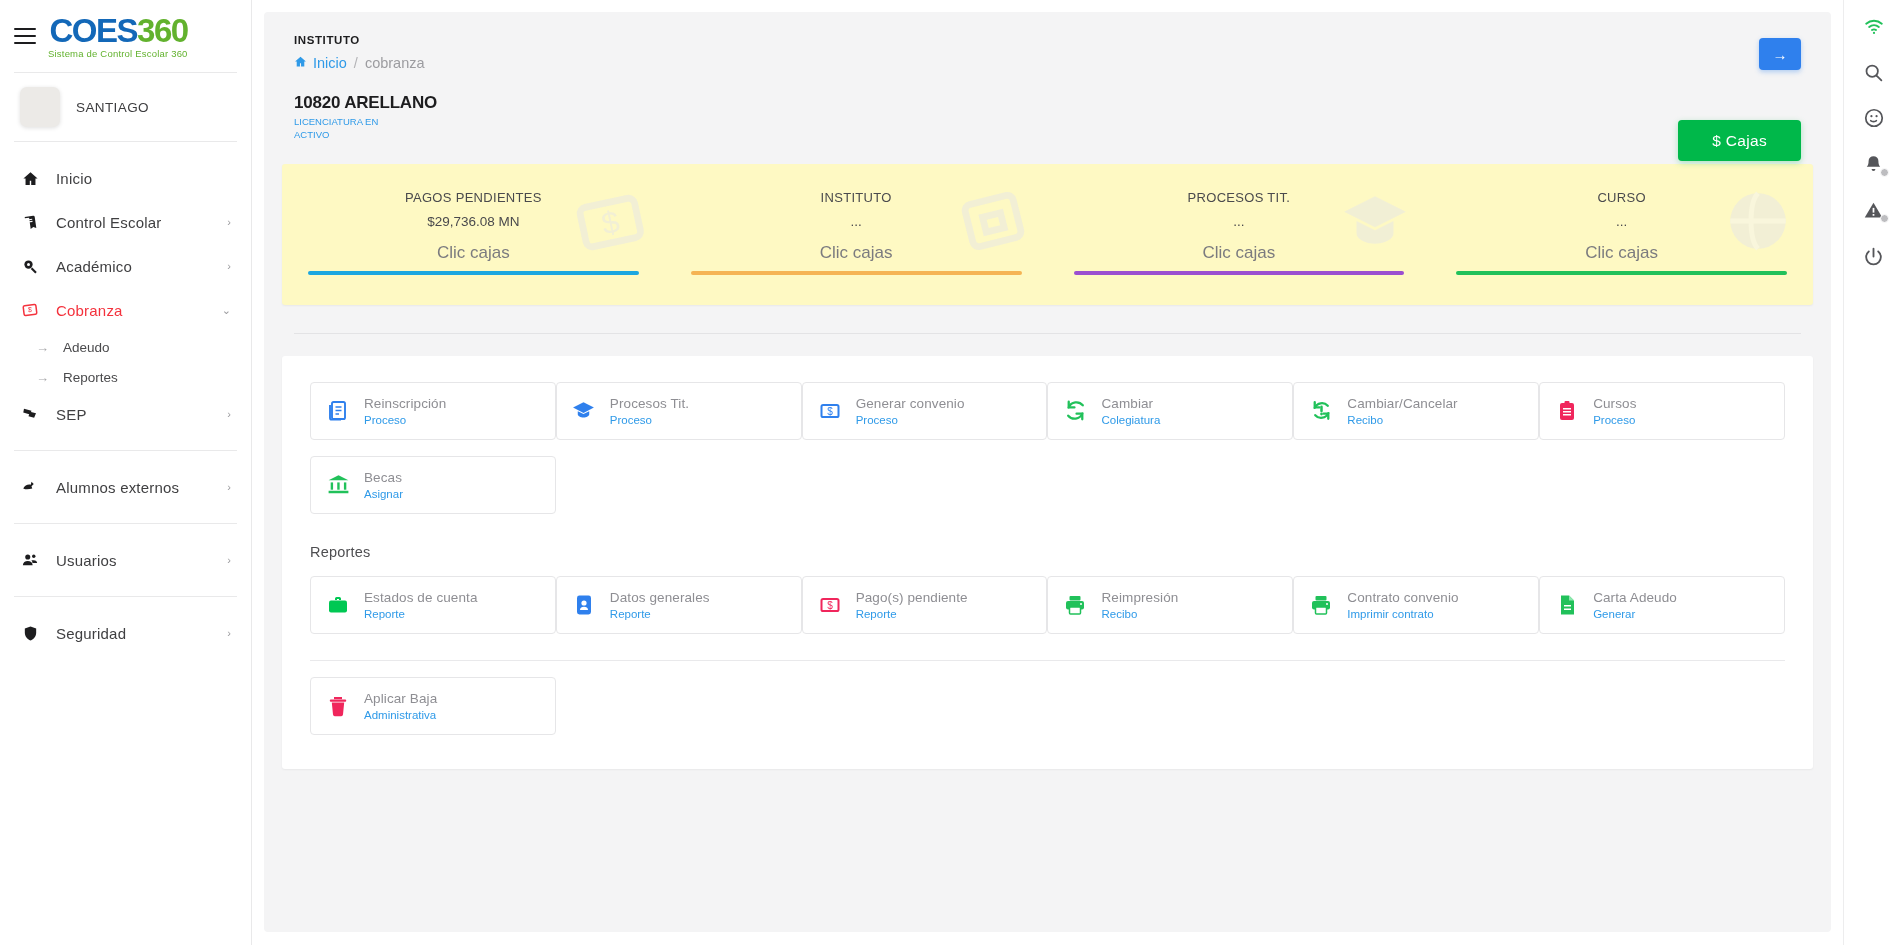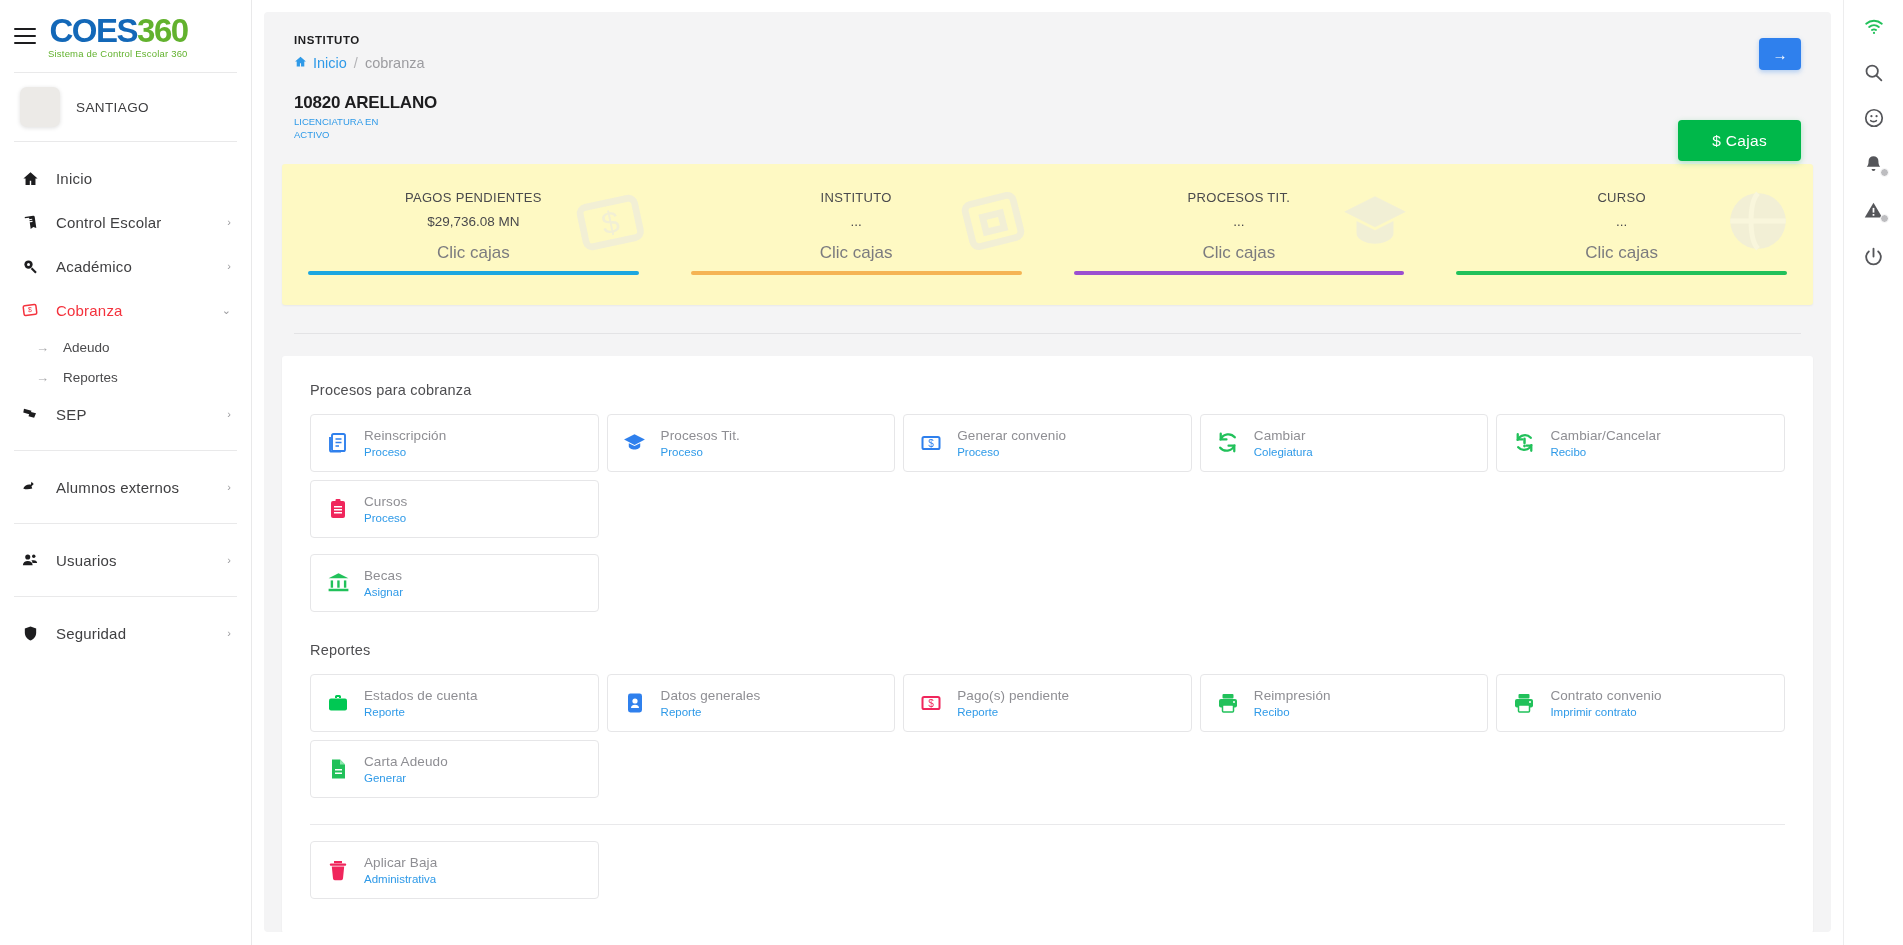--- a/index.html
+++ b/index.html
@@ -91,21 +91,21 @@
   }
 
   .thin-div { height: 1px; background: #e3e3e5; margin: 28px 30px 0 30px; }
 
   
   .panel {
     background: #fff; margin: 22px 18px 0 18px; border-radius: 3px;
     padding: 26px 28px 34px 28px; box-shadow: 0 1px 2px rgba(0,0,0,.05);
   }
   .sec-title { font-size: 14.5px; color: #4e4e51; letter-spacing: .2px; margin-bottom: 16px; }
-  .grid { display: grid; grid-template-columns: repeat(5, 1fr); gap: 8px; }
+  .grid { display: grid; grid-template-columns: repeat(6, 1fr); gap: 0; }
   .tile {
     border: 1px solid #e6e6e8; border-radius: 4px; background: #fff;
     height: 58px; display: flex; align-items: center; gap: 13px;
     padding: 0 14px; cursor: pointer;
   }
   .tile .tic { width: 26px; height: 26px; flex: 0 0 26px; display: flex; align-items: center; justify-content: center; }
   .tile .ttx { display: flex; flex-direction: column; gap: 3px; min-width: 0; }
   .tile .t1 { font-size: 13.5px; color: #8e8e93; white-space: nowrap; letter-spacing: .1px; }
   .tile .t2 { font-size: 11.5px; color: #2f9ae8; white-space: nowrap; }
   .grid-row2 { margin-top: 16px; }
@@ -341,21 +341,20 @@
           <div class="stat-val">...</div>
           <div class="stat-link">Clic cajas</div>
           <div class="stat-bar" style="background:#21c15a"></div>
         </div>
       </div>
 
       <div class="thin-div"></div>
 
       <div class="panel">
 
-        <div class="sec-title">Procesos para cobranza</div>
 
         <div class="grid">
           <div class="tile">
             <span class="tic">
               <svg width="24" height="24" viewBox="0 0 24 24" fill="none" stroke="#2f80ed" stroke-width="1.9">
                   <rect x="6" y="3" width="13" height="17" rx="1.6"></rect>
                   <path d="M4 6v13a1.6 1.6 0 001.6 1.6H15"></path>
                   <path d="M9.5 8h6M9.5 11.5h6M9.5 15h3.5" stroke-width="1.7"></path>
                 </svg>
             </span>

